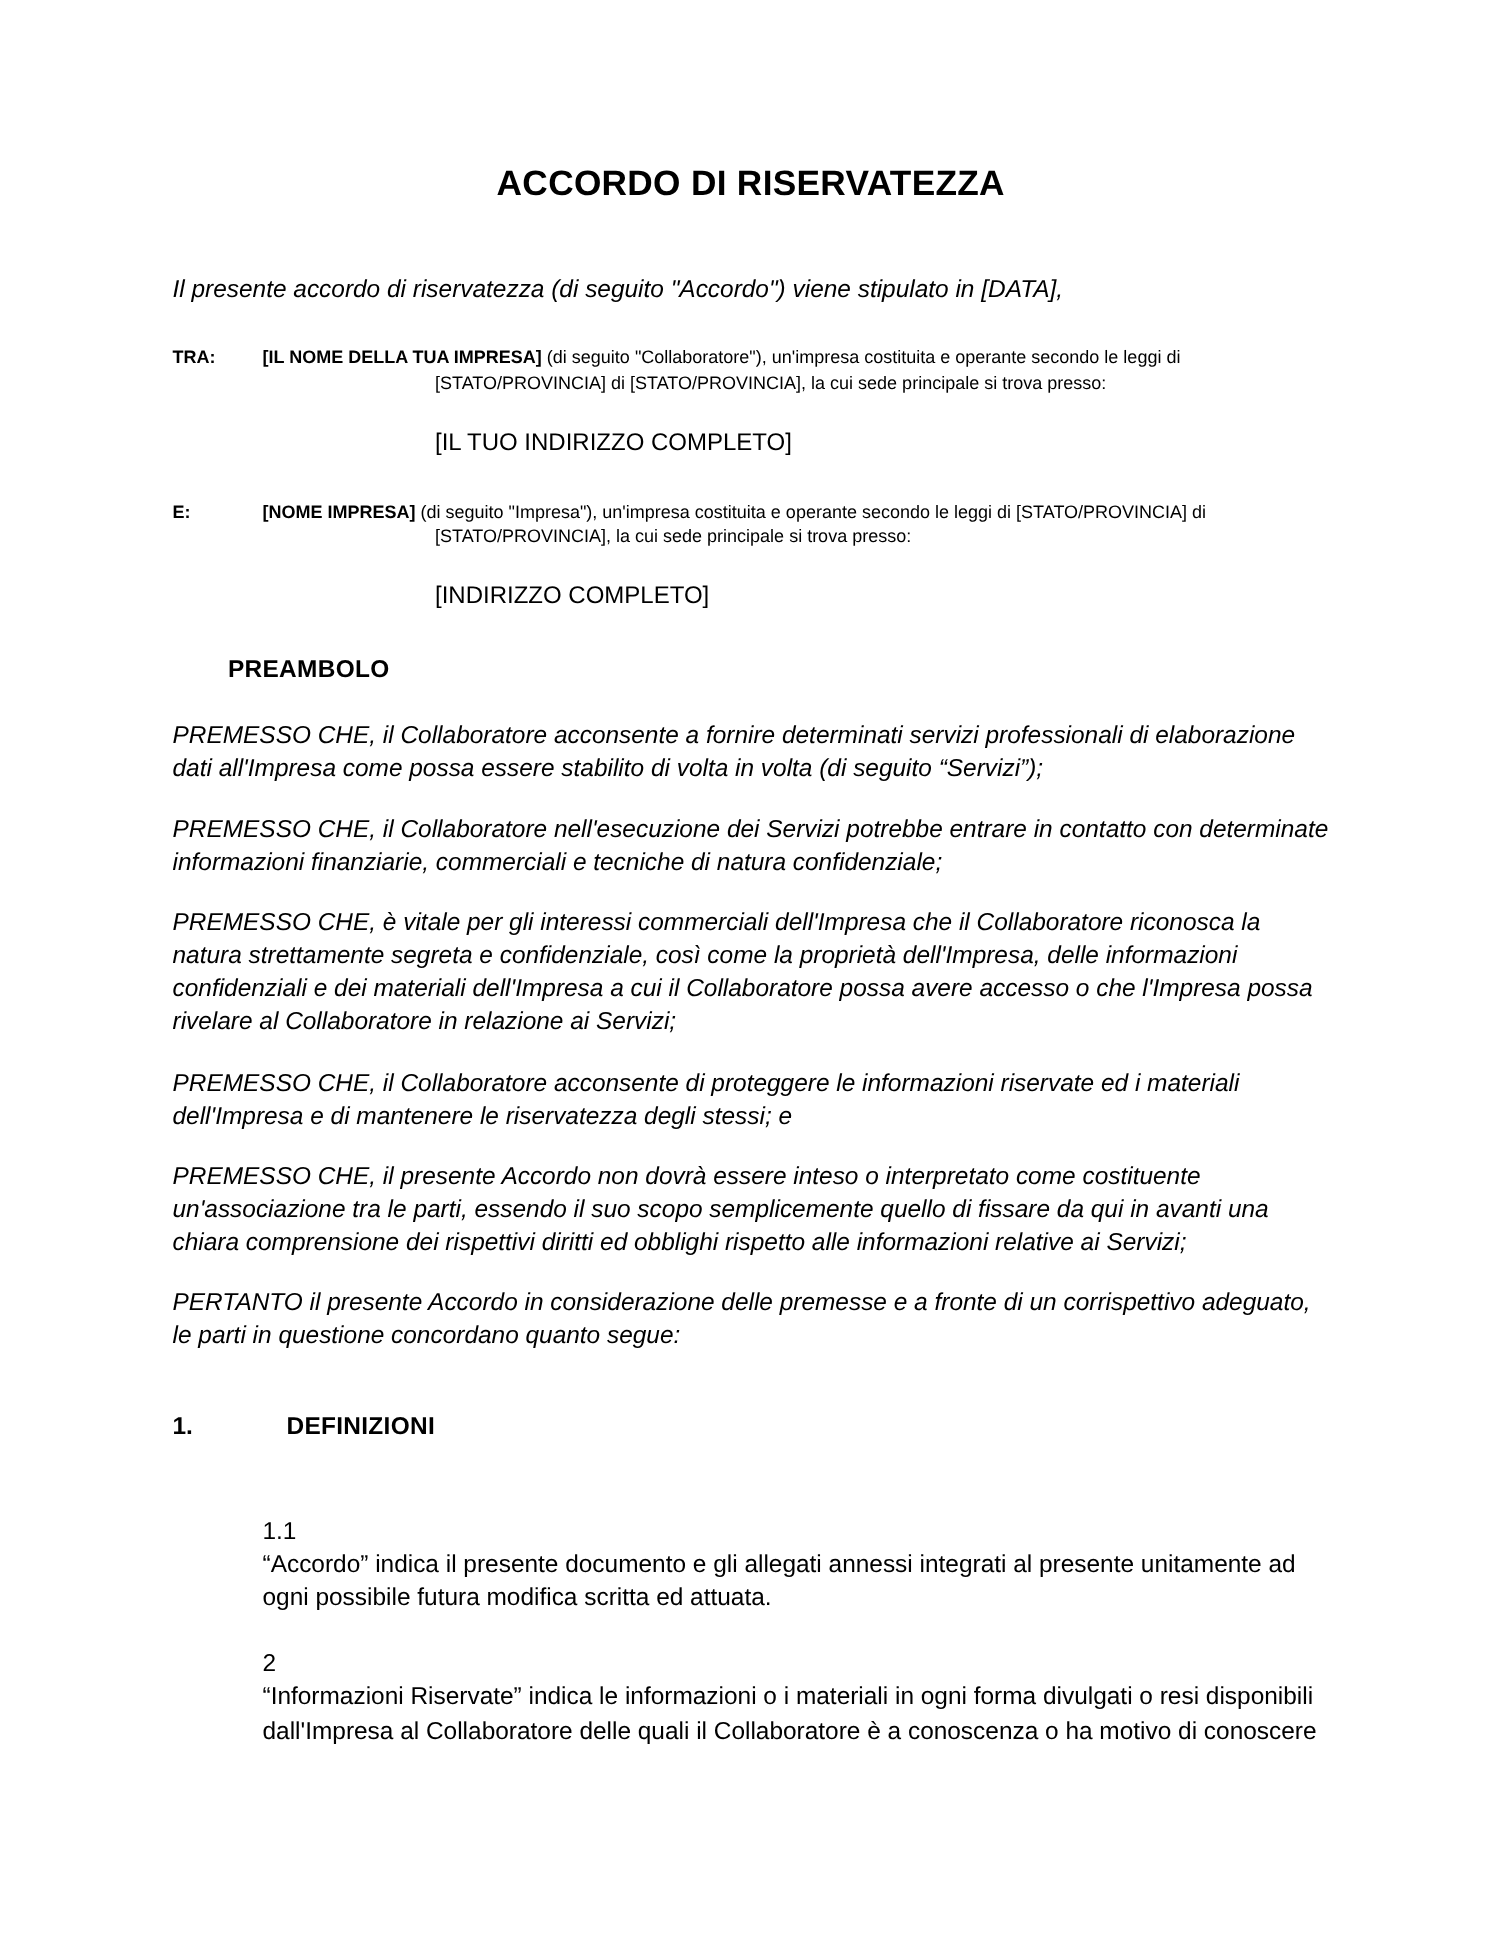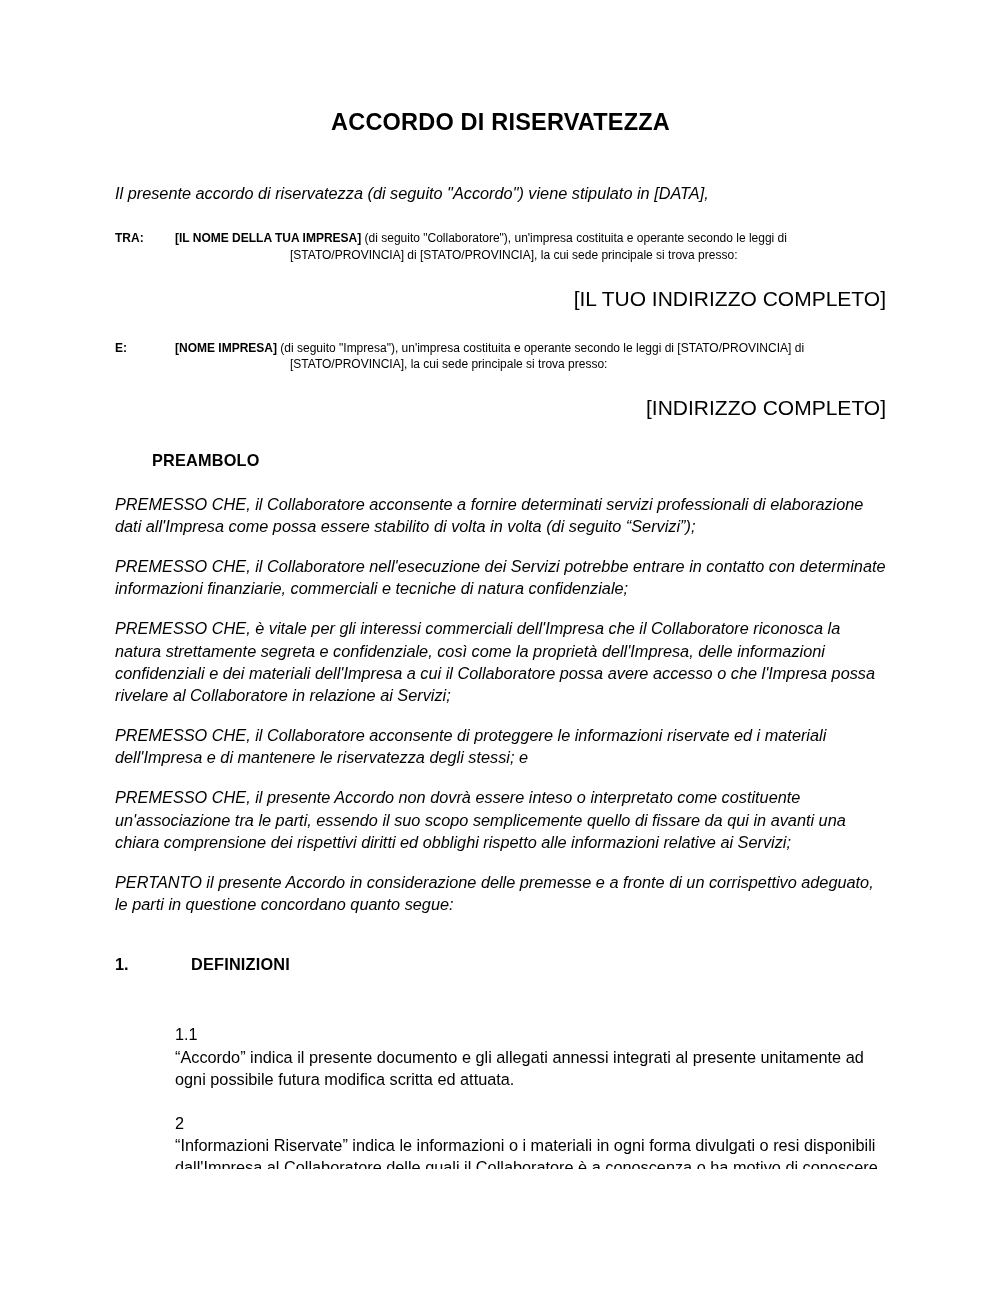--- a/index.html
+++ b/index.html
@@ -73,24 +73,23 @@
   }
   .party-body {
     flex: 1 1 auto;
     
     padding-left: 115px;
     text-indent: -115px;
   }
   .party-body .bold { font-weight: bold; }
 
   .party-addr {
-    font-size: 21px;
+    font-size: 16px;
     line-height: 1.36;
     padding-left: 175px;   
-    text-align: right;
   }
 
   .preambolo {
     font-size: 16.3px;
     font-weight: bold;
     line-height: 1.36;
     padding-left: 37px;   
     letter-spacing: 0.2px;
   }
 

